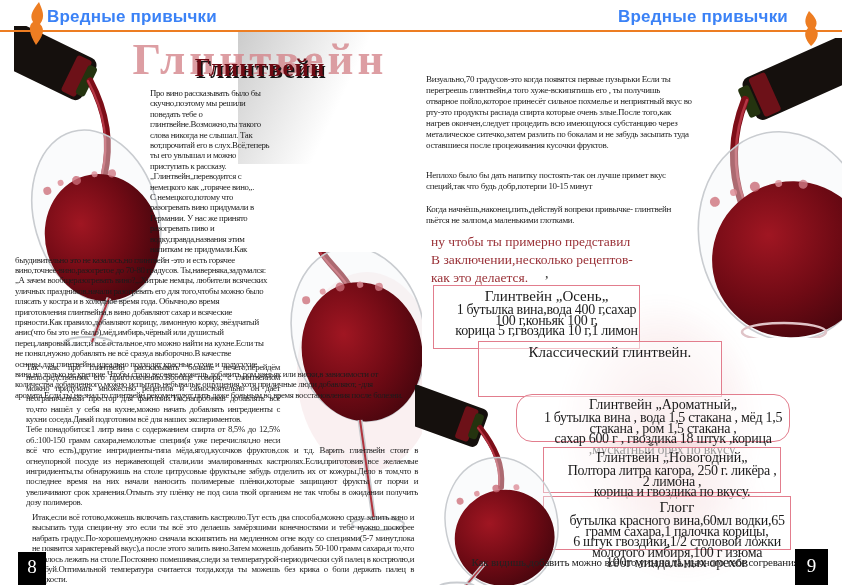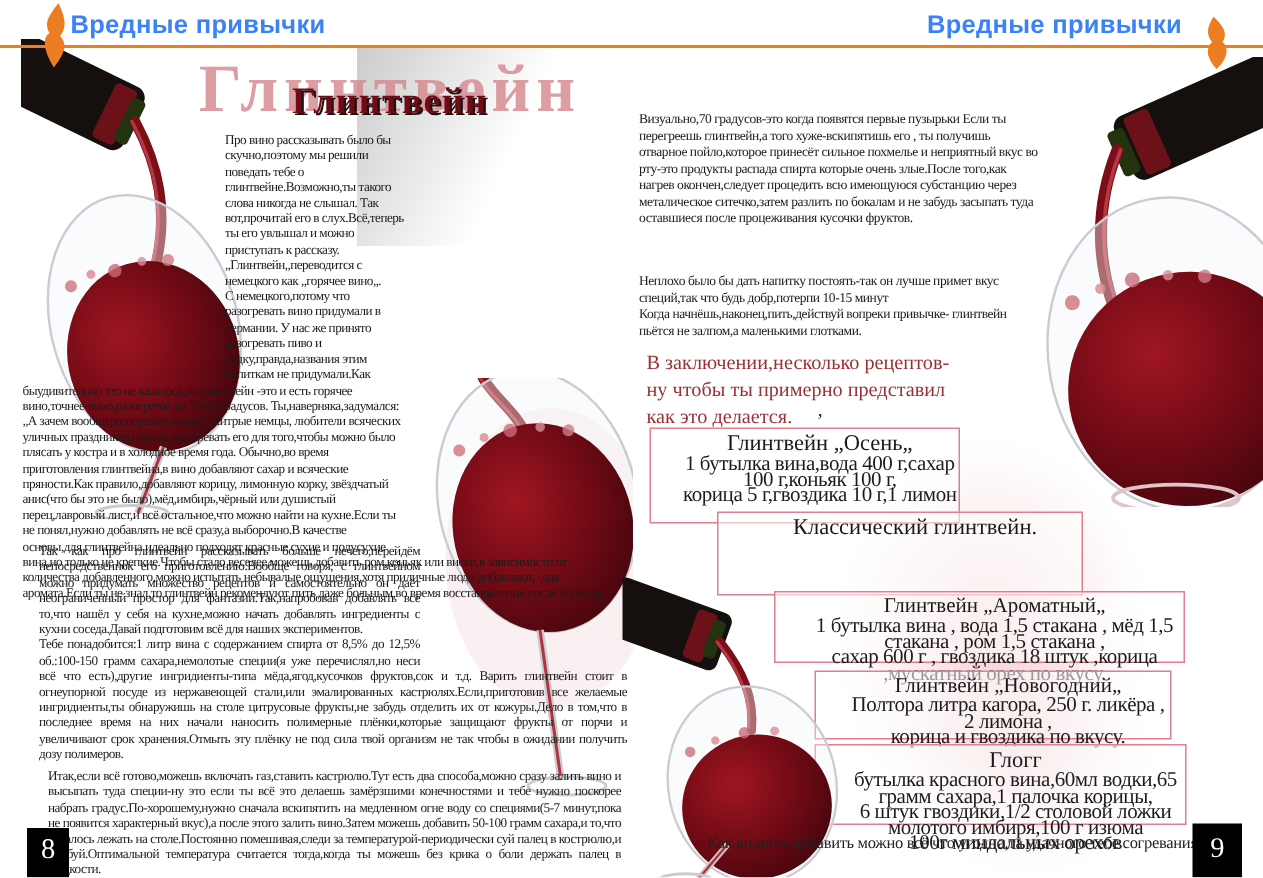--- a/index.html
+++ b/index.html
@@ -28,33 +28,33 @@
   .blockA{left:15px;top:88px;width:396px;text-align:left;}
   .blockB{left:26px;top:362px;width:392px;text-align:justify;}
   .blockC{left:32px;top:512px;width:382px;text-align:justify;}
   .spA-l{float:left;width:135px;height:162px;}
   .spA-r{float:right;width:140px;height:104px;margin-top:174px;}
   .spB-r{float:right;width:138px;height:80px;}
   
   .rtxt{position:absolute;left:426px;width:268px;font-size:9px;line-height:11px;
         letter-spacing:-0.3px;z-index:2;text-align:left;}
   .rp1{top:74px;}
-  .rp2{top:170px;margin-top:12px;}
+  .rp2{top:170px;}
   .rp3{top:204px;}
   .conclusion{position:absolute;left:431px;top:233px;width:300px;z-index:2;
               font-size:13.5px;line-height:18px;color:#993036;}
   .stray-comma{position:absolute;left:545px;top:266px;font-size:14px;color:#333;z-index:2;}
   
   .rbox{position:absolute;border:1.5px solid #e27d8d;background:rgba(255,255,255,0.55);
         text-align:center;z-index:3;box-sizing:border-box;padding-top:2px;padding-left:20px;}
   .rtitle{font-size:15px;color:#191919;}
   .rbody{font-size:14px;line-height:10.5px;letter-spacing:-0.3px;white-space:pre-line;}
   .b1{left:433px;top:285px;width:207px;height:64px;}
   .b2{left:478px;top:341px;width:244px;height:56px;}
-  .b3{left:516px;top:394px;width:274px;height:48px;}
+  .b3{left:516px;top:394px;width:274px;height:48px;border-radius:16px;}
   .b3 .rtitle{font-size:14px;}
   .b4{left:543px;top:447px;width:238px;height:46px;}
   .b4 .rtitle{font-size:14px;}
   .b5{left:543px;top:496px;width:248px;height:54px;}
   .closing{position:absolute;left:440px;top:556px;width:390px;text-align:center;
            font-size:11px;letter-spacing:-0.2px;z-index:5;color:#222;}
   
   .pnum{position:absolute;background:#000;color:#fff;z-index:6;text-align:center;
         font-size:19px;font-family:"Liberation Serif",serif;}
   .pnum-8{left:18px;top:552px;width:28px;height:33px;line-height:30px;}
@@ -212,22 +212,22 @@
   </div>
   <div class="txt blockC">
     <span class="ml">Итак,если всё готово,можешь включать газ,ставить кастрюлю.Тут есть два способа,можно сразу залить вино и высыпать туда специи-ну это если ты всё это делаешь замёрзшими конечностями и тебе нужно поскорее набрать градус.По-хорошему,нужно сначала вскипятить на медленном огне воду со специями(5-7 минут,пока не появится характерный вкус),а после этого залить вино.Затем можешь добавить 50-100 грамм сахара,и то,что осталось лежать на столе.Постоянно помешивая,следи за температурой-периодически суй палец в кострюлю,и пробуй.Оптимальной температура считается тогда,когда ты можешь без крика о боли держать палец в жидкости.</span>
   </div>
 
   <div class="rtxt rp1">Визуально,70 градусов-это когда появятся первые пузырьки Если ты перегреешь глинтвейн,а того хуже-вскипятишь его , ты получишь отварное пойло,которое принесёт сильное похмелье и неприятный вкус во рту-это продукты распада спирта которые очень злые.После того,как нагрев окончен,следует процедить всю имеющуюся субстанцию через металическое ситечко,затем разлить по бокалам и не забудь засыпать туда оставшиеся после процеживания кусочки фруктов.</div>
   <div class="rtxt rp2">Неплохо было бы дать напитку постоять-так он лучше примет вкус специй,так что будь добр,потерпи 10-15 минут</div>
   <div class="rtxt rp3">Когда начнёшь,наконец,пить,действуй вопреки привычке- глинтвейн пьётся не залпом,а маленькими глотками.</div>
 
   <div class="conclusion">
+    <div>ну чтобы ты примерно    представил</div>
     <div>В заключении,несколько рецептов-</div>
-    <div>ну чтобы ты примерно    представил</div>
     <div>как это делается.</div>
   </div>
   <div class="stray-comma">,</div>
 
   <div class="wm wm1"></div>
   <div class="wm wm2"></div>
 
   <div class="rbox b1">
     <div class="rtitle">Глинтвейн „Осень„</div>
     <div class="rbody">1 бутылка вина,вода 400 г,сахар 100 г,коньяк 100 г,

